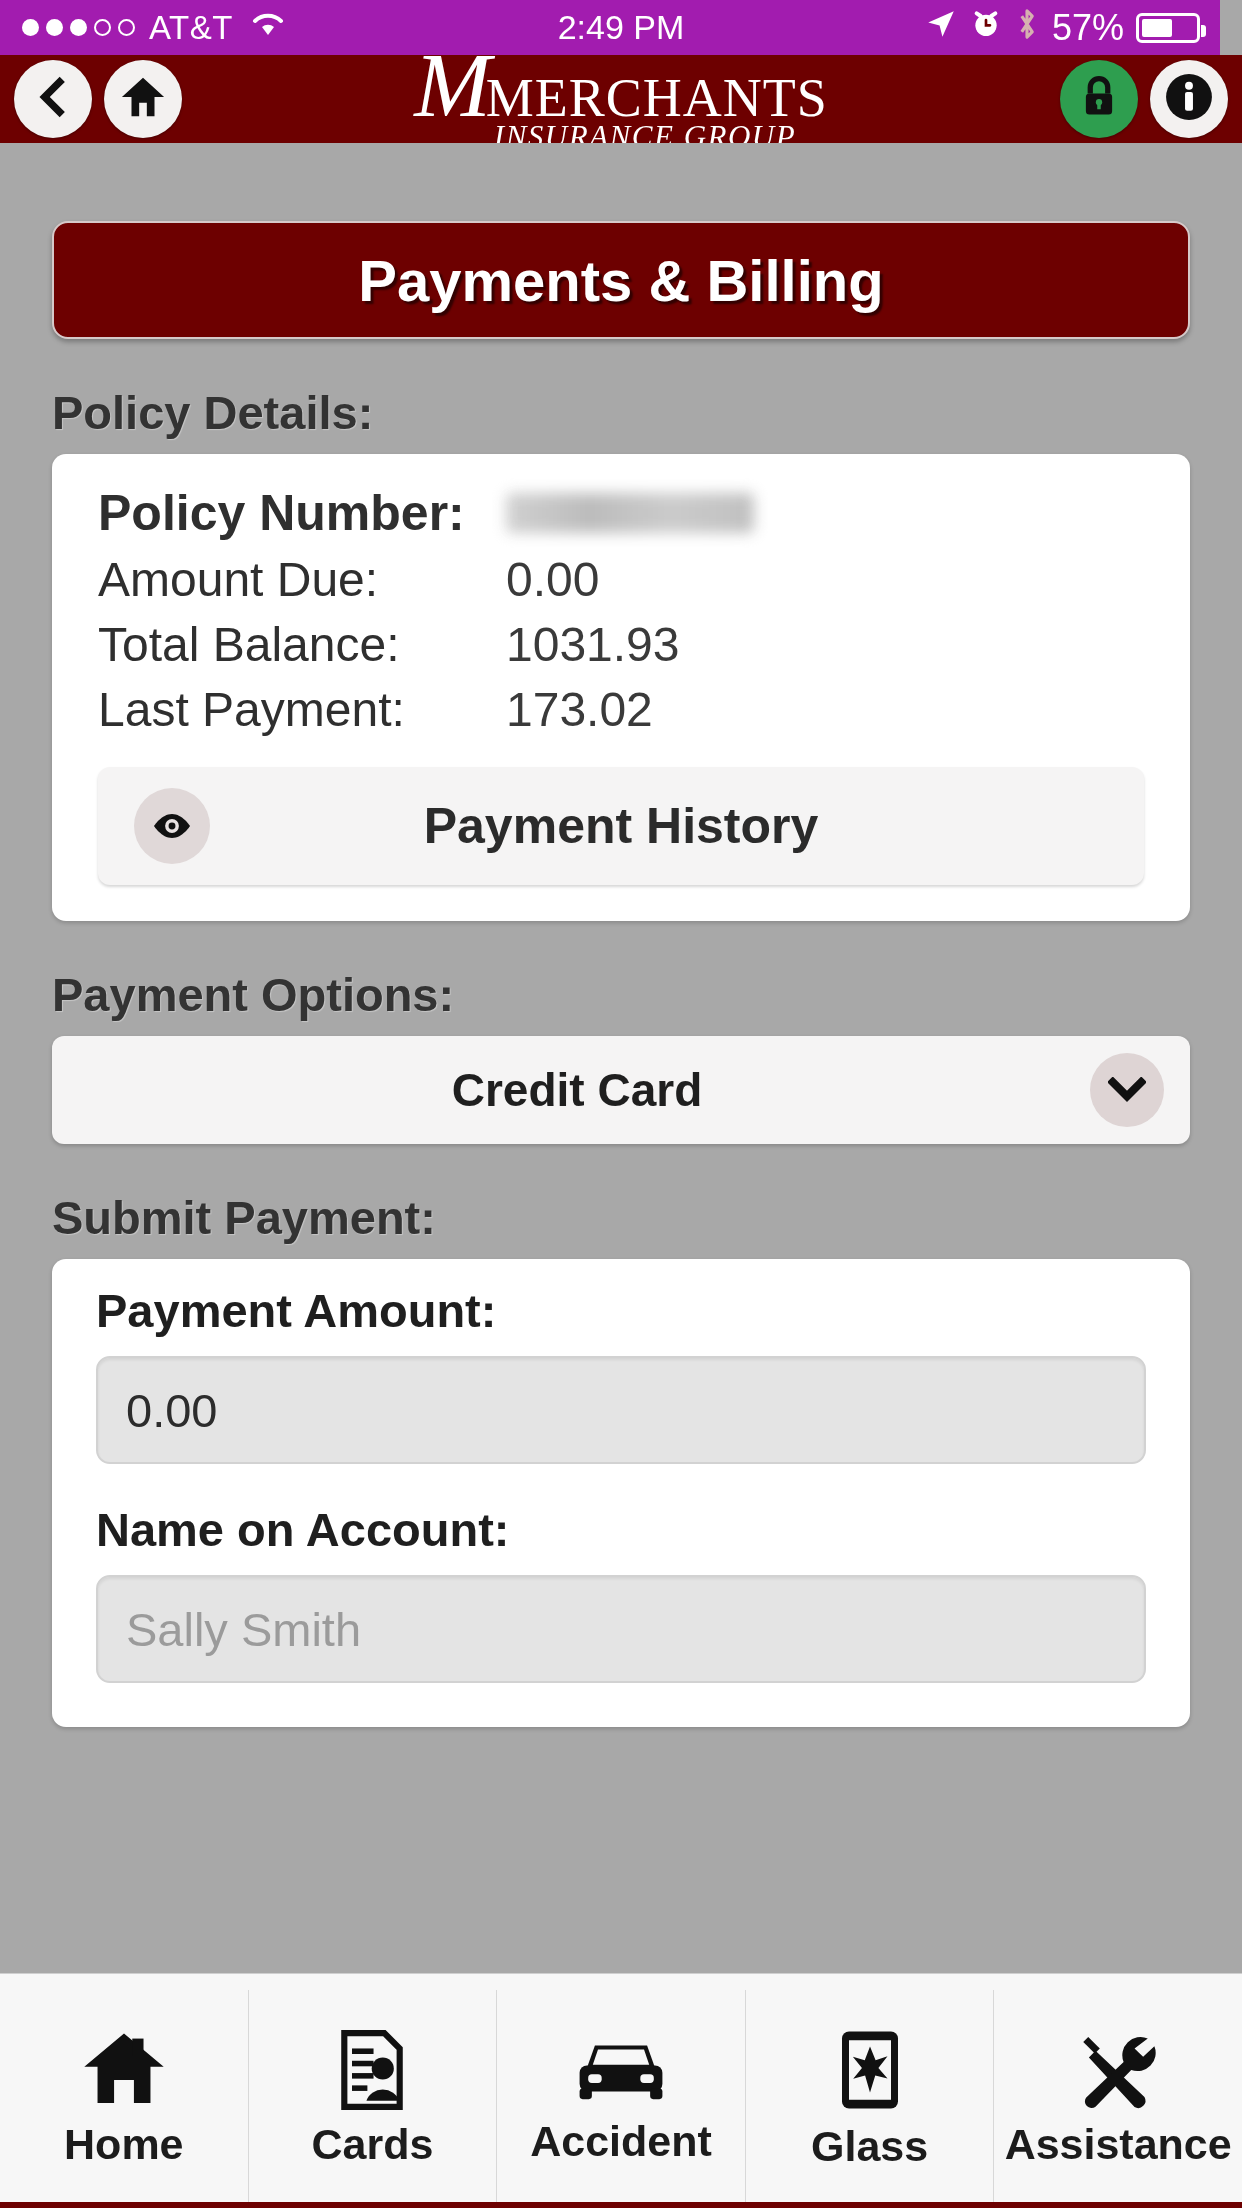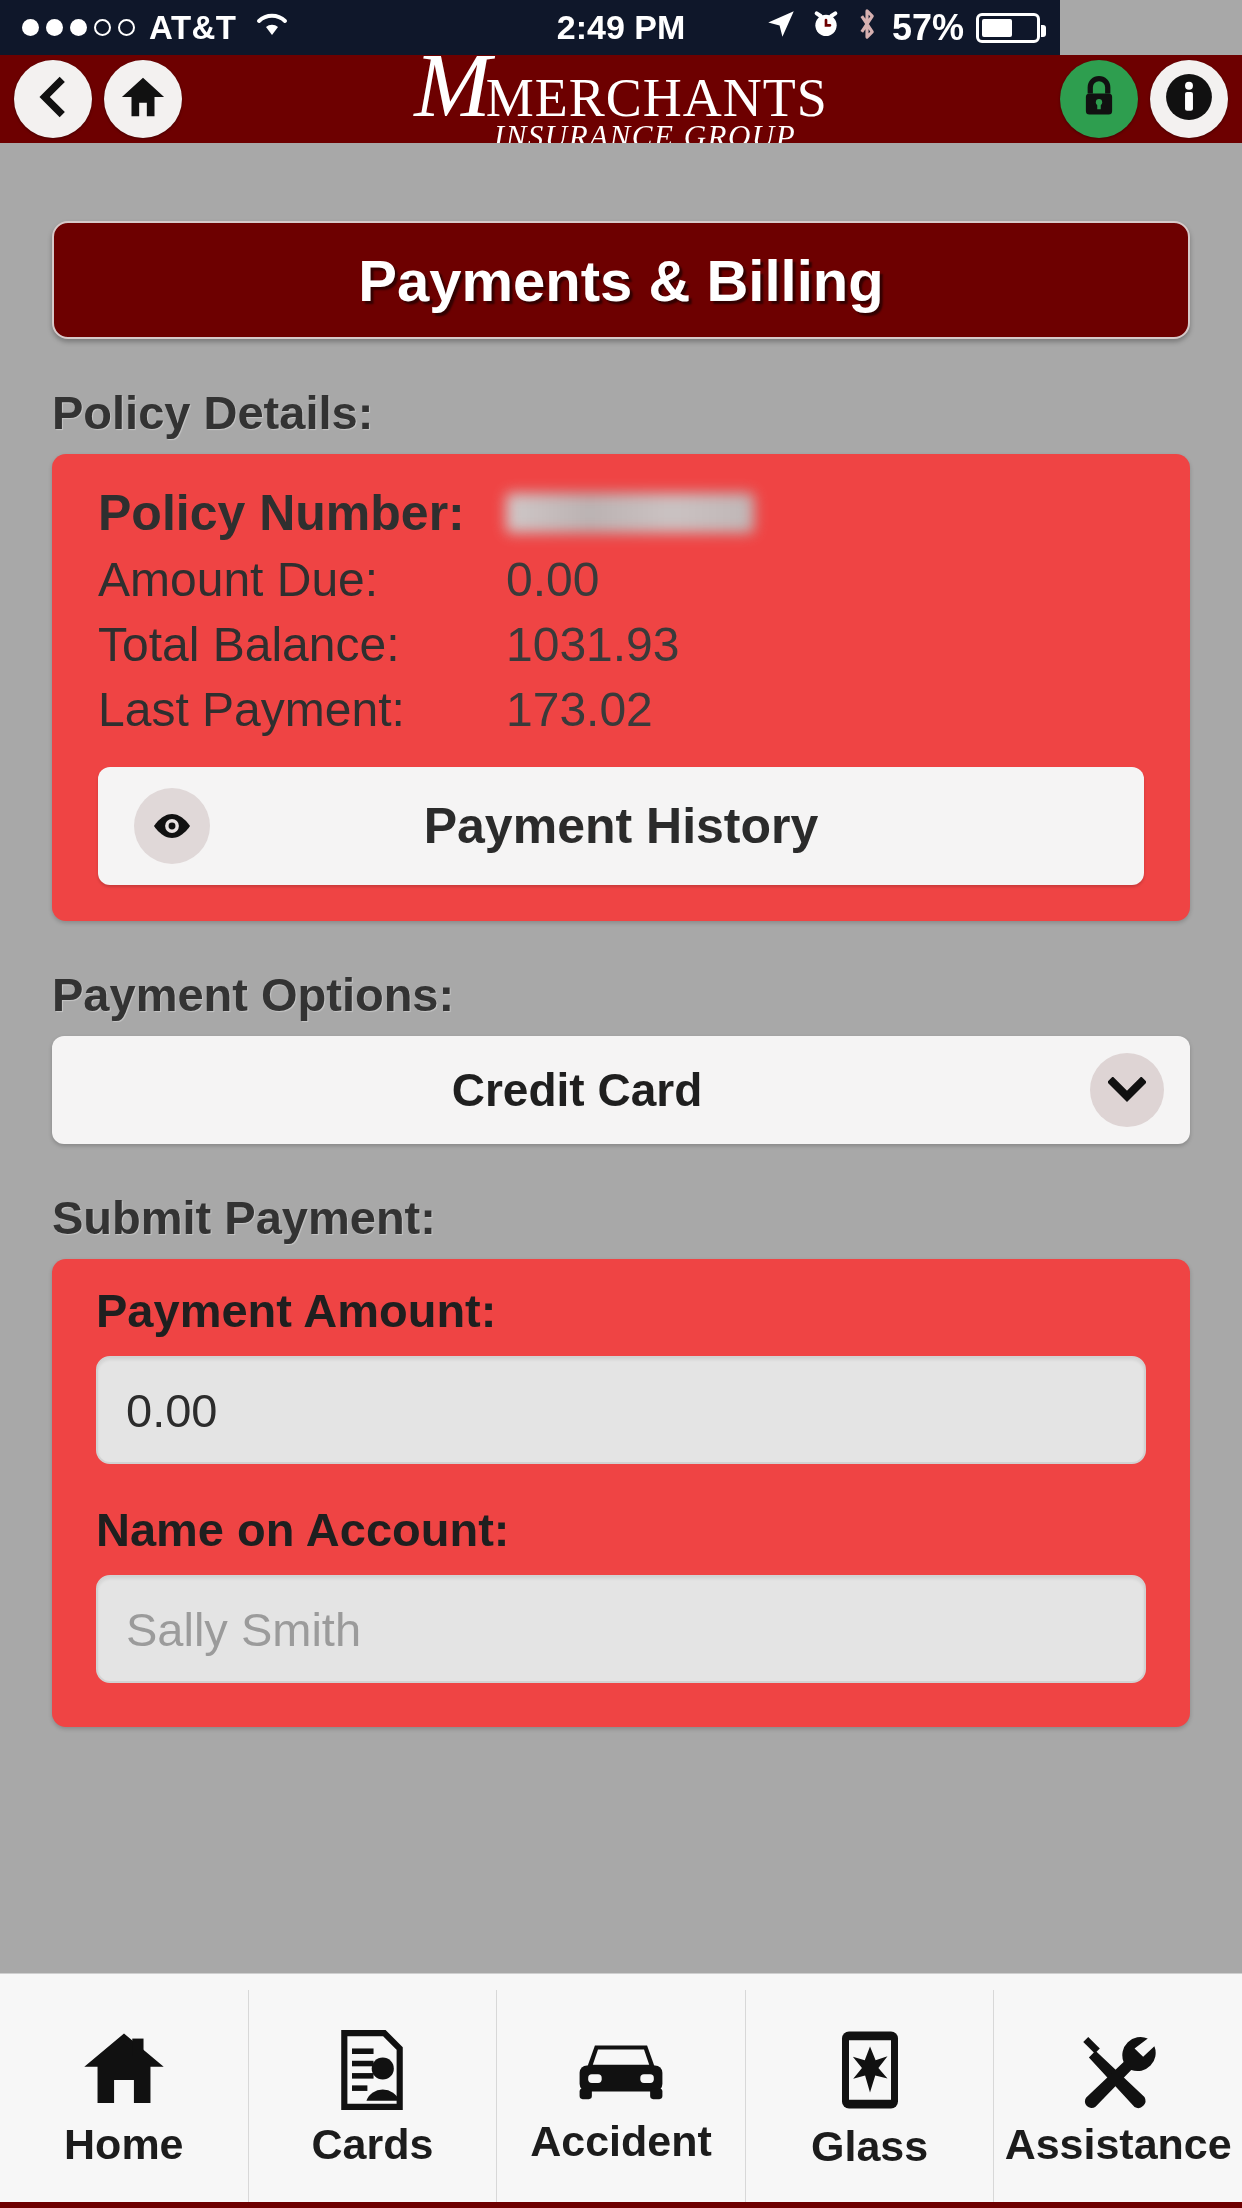--- a/index.html
+++ b/index.html
@@ -6,23 +6,23 @@
   html, body {
     width:1242px; height:2208px;
     background:#a8a8a8;
     font-family:"Liberation Sans", sans-serif;
     overflow:hidden;
   }
   .phone { position:relative; width:1242px; height:2208px; background:#a8a8a8; }
 
   
   .statusbar {
-    position:absolute; top:0; left:0; width:1060px; height:55px;
-    background:#0f172a; color:#fff;
-    display:flex; align-items:center; font-size:34px; font-weight:700;
+    position:absolute; top:0; left:0; width:1220px; height:55px;
+    background:#a21caf; color:#fff;
+    display:flex; align-items:center; font-size:34px; font-weight:400;
   }
   .sb-left { position:absolute; left:22px; display:flex; align-items:center; gap:9px; }
   .dots { display:flex; align-items:center; gap:7px; }
   .dot { width:17px; height:17px; border-radius:50%; background:#fff; }
   .dot.hollow { background:transparent; border:2.5px solid #fff; }
   .carrier { font-size:33px; letter-spacing:0.5px; margin-left:5px; }
   .wifi { margin-left:6px; }
   .sb-center { position:absolute; left:0; width:1242px; text-align:center; font-size:34px; }
   .sb-right { position:absolute; right:20px; display:flex; align-items:center; gap:12px; }
   .batt-pct { font-size:36px; }
@@ -79,21 +79,21 @@
   .title-banner span {
     color:#fff; font-size:58px; font-weight:bold;
     text-shadow:3px 3px 2px rgba(0,0,0,.55);
   }
   .section-label {
     margin:46px 0 14px 52px;
     font-size:47px; font-weight:bold; color:#333;
     text-shadow:1px 1px 1px rgba(255,255,255,.35);
   }
   .card {
-    margin:0 52px; background:#ef4444; border-radius:14px;
+    margin:0 52px; background:#ffffff; border-radius:14px;
     padding:30px 46px 36px 46px;
     box-shadow:0 2px 4px rgba(0,0,0,.18);
   }
   .row { display:flex; align-items:baseline; margin-bottom:10px; }
   .row .k { width:408px; color:#2f2f2f; }
   .row.head .k { font-size:50px; font-weight:bold; }
   .row .v { font-size:48px; color:#3a3a3a; font-weight:300; }
   .row.data .k { font-size:48px; font-weight:300; }
   .redacted {
     width:248px; height:40px; border-radius:5px;

